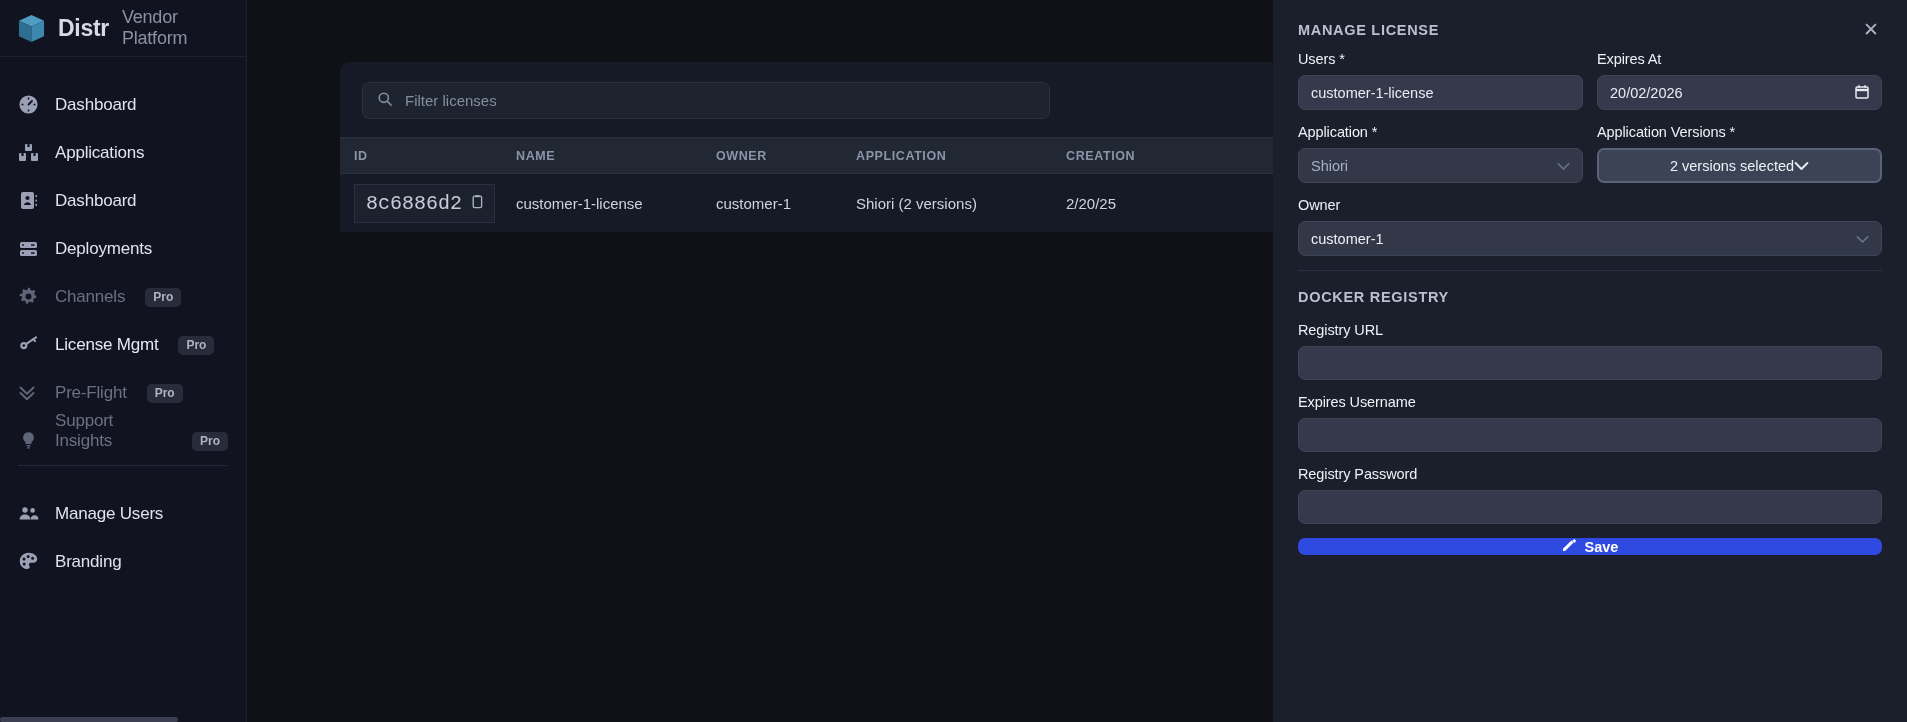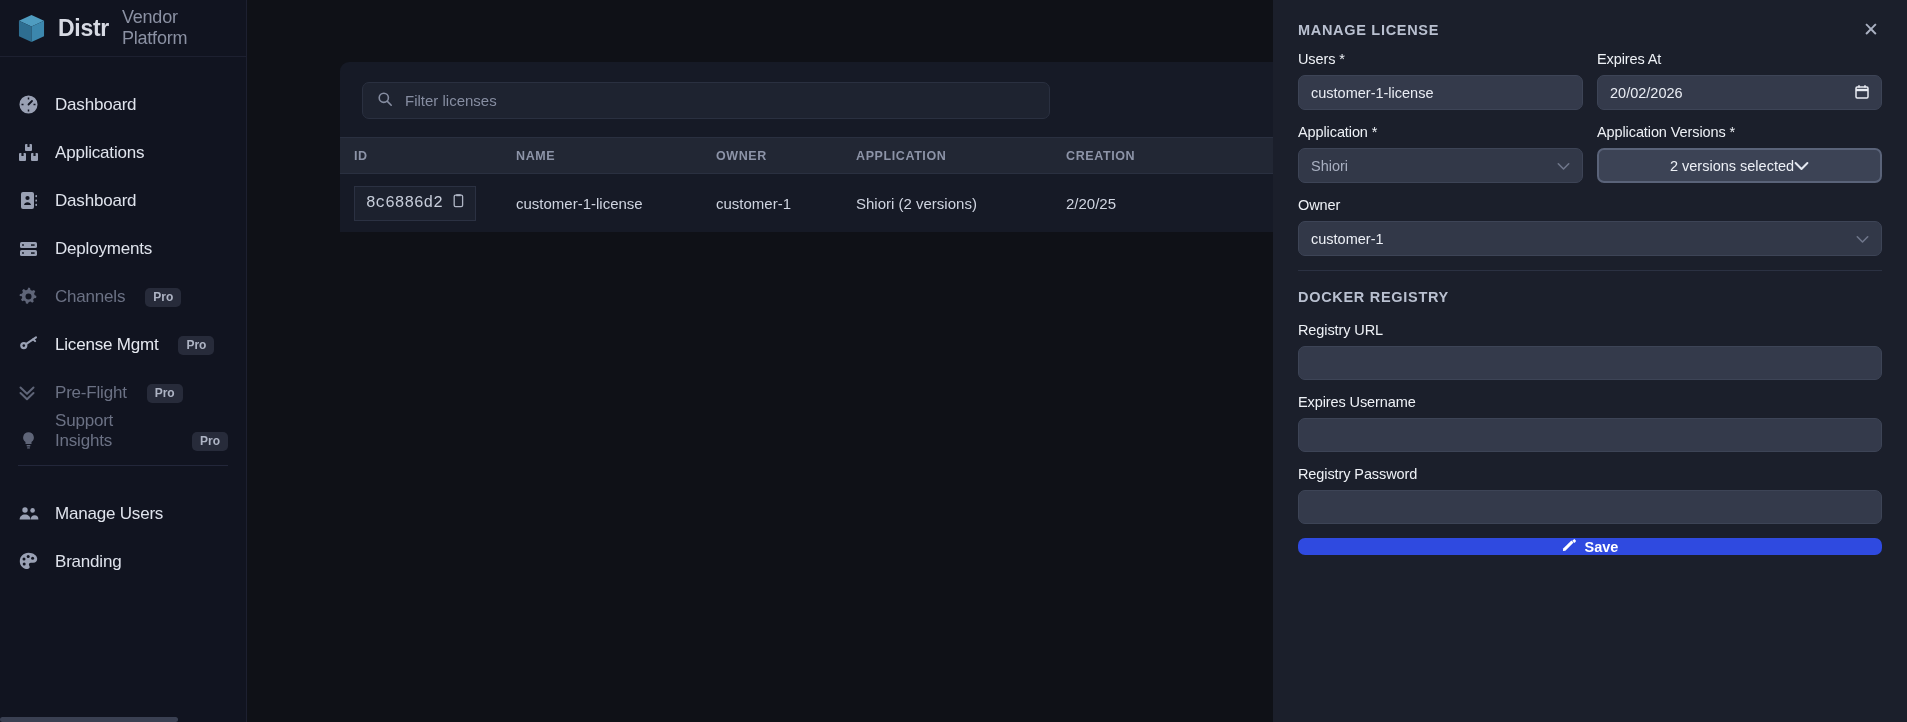--- a/index.html
+++ b/index.html
@@ -75,21 +75,21 @@
   .col-id    { flex: 0 0 176px; padding-left: 14px; }
   .col-name  { flex: 0 0 200px; }
   .col-owner { flex: 0 0 140px; }
   .col-app   { flex: 0 0 210px; }
   .col-created { flex: 0 0 200px; }
   .cell { font-size: 15px; color: #cfd4e0; }
   .id-chip {
     display: inline-flex; align-items: center; gap: 8px;
     background: #1c212e; border: 1px solid #2b3142;
     border-radius: 0; padding: 7px 11px;
-    font-family: "Liberation Mono", monospace; font-size: 16px; color: #c6ccd9;
+    font-family: "Liberation Mono", monospace; font-size: 20px; color: #c6ccd9;
   }
   .copy-ico { flex: 0 0 13px; }
 
   
   .drawer {
     position: absolute; top: 0; right: 0;
     width: 634px; height: 722px;
     background: #1b1f2b;
     padding: 0 25px;
     overflow: hidden;

